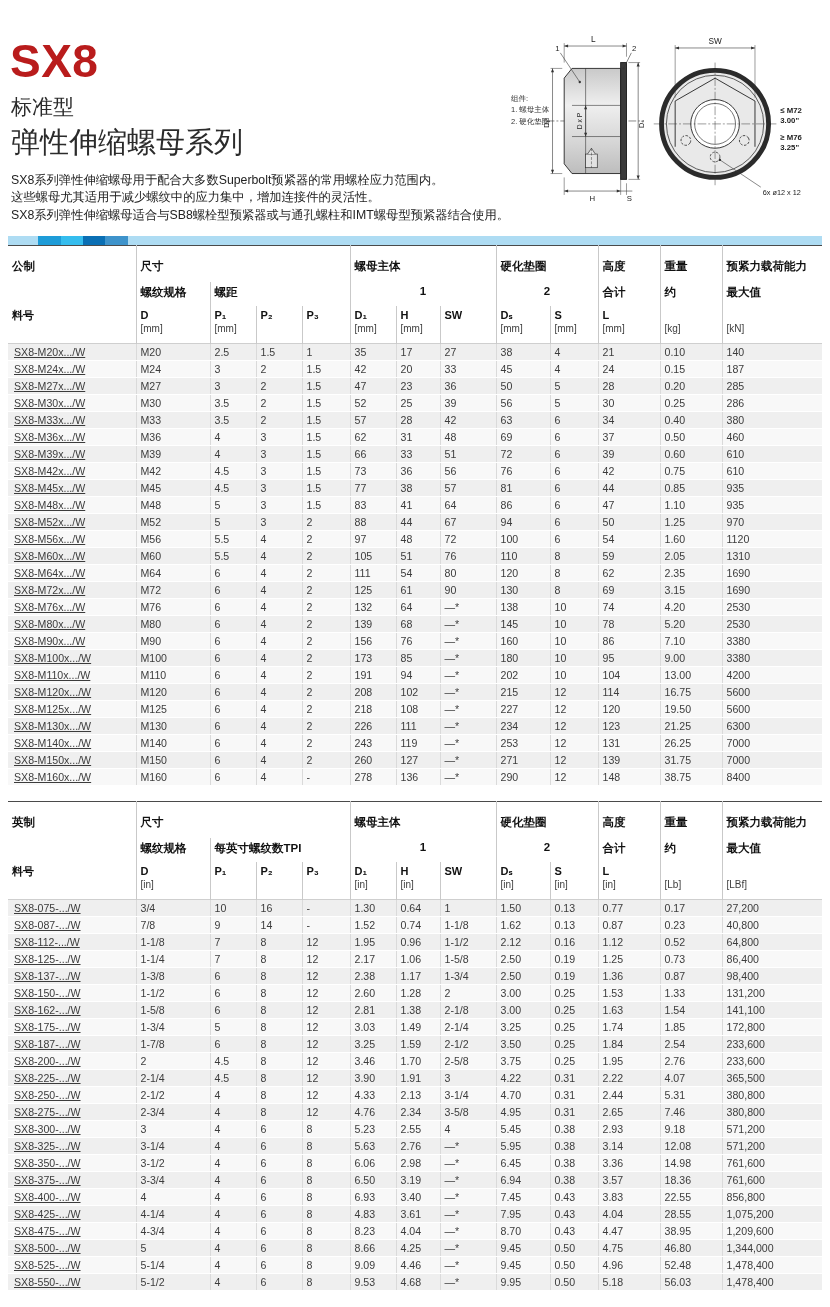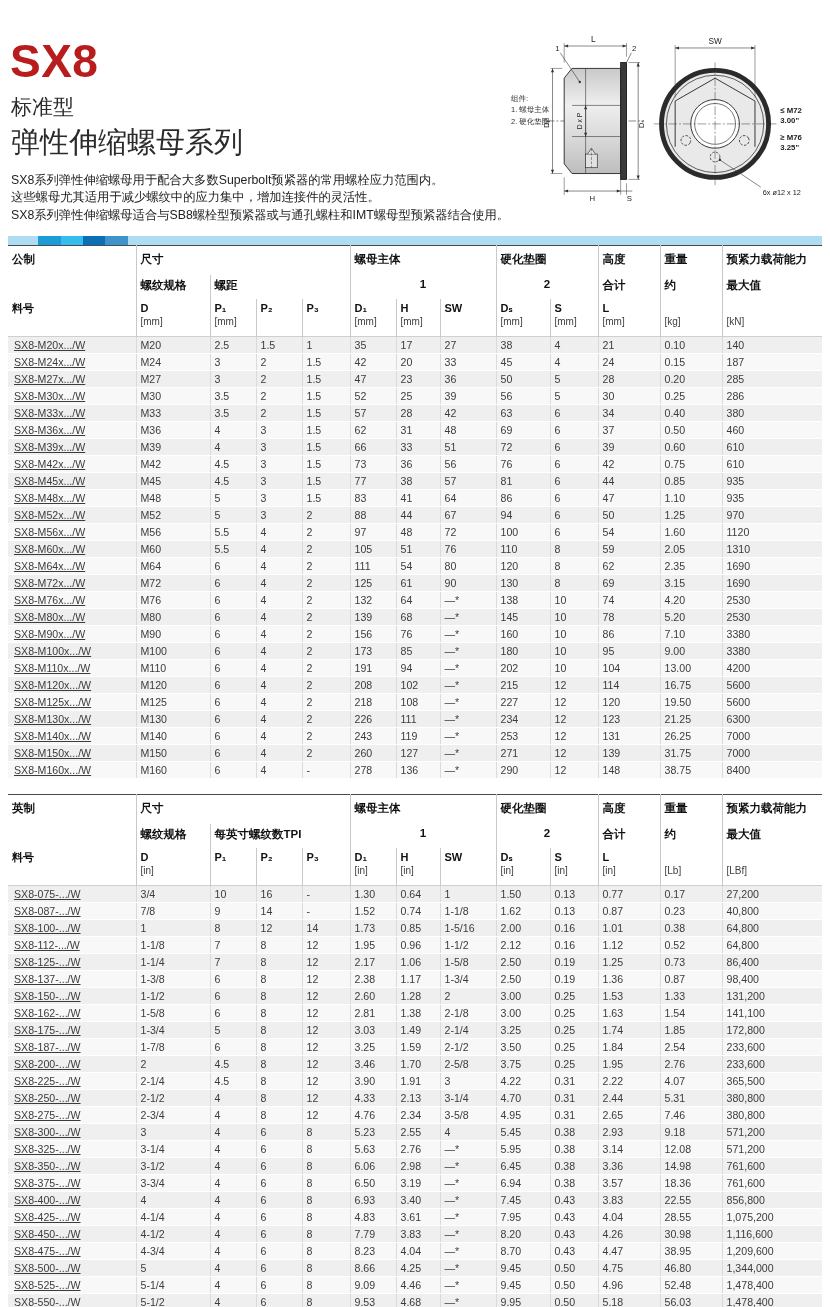--- a/index.html
+++ b/index.html
@@ -22,21 +22,21 @@
   
   .accent-bar{margin-top:12px;height:9px;display:flex;}
   .accent-bar span{display:inline-block;height:9px;}
   
   table.spec{border-collapse:collapse;table-layout:fixed;width:814px;margin-top:0;border-top:1px solid #4a4a4a;}
   table.spec.second{margin-top:15px;}
   col.c1{width:128px;} col.c2{width:74px;} col.c3{width:46px;} col.c4{width:46px;}
   col.c5{width:48px;} col.c6{width:46px;} col.c7{width:44px;} col.c8{width:56px;}
   col.c9{width:54px;} col.c10{width:48px;} col.c11{width:62px;} col.c12{width:62px;} col.c13{width:100px;}
   thead th{text-align:left;vertical-align:top;font-weight:bold;color:#111;padding:3px 4px 1px 4px;}
-  thead tr.band1 th{font-size:11.5px;height:22px;padding-top:6px;}
+  thead tr.band1 th{font-size:11.5px;height:22px;padding-top:13px;}
   thead tr.band2 th{font-size:11.5px;height:20px;}
   thead tr.band3 th{height:30px;padding-bottom:4px;}
   thead th.center{text-align:center;}
   thead .gl{border-left:1px solid #c9c9c9;}
   thead tr.band3 .cl{font-size:11px;font-weight:bold;min-height:13px;line-height:13px;}
   thead tr.band3 .cu{font-size:10px;font-weight:normal;color:#3d3d3d;line-height:12px;margin-top:1px;min-height:12px;}
   thead{border-bottom:1px solid #cfcfcf;}
   tbody td{font-size:10.6px;color:#3c3c3c;padding:1px 4px;height:14px;line-height:13px;
     border-bottom:1px solid #ffffff;white-space:nowrap;overflow:hidden;}
   tbody td + td{border-left:1px solid #dadada;}
@@ -774,35 +774,20 @@
           <td>1.52</td>
           <td>0.74</td>
           <td>1-1/8</td>
           <td>1.62</td>
           <td>0.13</td>
           <td>0.87</td>
           <td>0.23</td>
           <td>40,800</td>
         </tr>
         <tr>
-          <td>SX8-100-.../W</td>
-          <td>1</td>
-          <td>8</td>
-          <td>12</td>
-          <td>14</td>
-          <td>1.73</td>
-          <td>0.85</td>
-          <td>1-5/16</td>
-          <td>2.00</td>
-          <td>0.16</td>
-          <td>1.01</td>
-          <td>0.38</td>
-          <td>64,800</td>
-        </tr>
-        <tr>
           <td>SX8-112-.../W</td>
           <td>1-1/8</td>
           <td>7</td>
           <td>8</td>
           <td>12</td>
           <td>1.95</td>
           <td>0.96</td>
           <td>1-1/2</td>
           <td>2.12</td>
           <td>0.16</td>
@@ -1044,35 +1029,20 @@
           <td>4.83</td>
           <td>3.61</td>
           <td>—*</td>
           <td>7.95</td>
           <td>0.43</td>
           <td>4.04</td>
           <td>28.55</td>
           <td>1,075,200</td>
         </tr>
         <tr>
-          <td>SX8-450-.../W</td>
-          <td>4-1/2</td>
-          <td>4</td>
-          <td>6</td>
-          <td>8</td>
-          <td>7.79</td>
-          <td>3.83</td>
-          <td>—*</td>
-          <td>8.20</td>
-          <td>0.43</td>
-          <td>4.26</td>
-          <td>30.98</td>
-          <td>1,116,600</td>
-        </tr>
-        <tr>
           <td>SX8-475-.../W</td>
           <td>4-3/4</td>
           <td>4</td>
           <td>6</td>
           <td>8</td>
           <td>8.23</td>
           <td>4.04</td>
           <td>—*</td>
           <td>8.70</td>
           <td>0.43</td>

